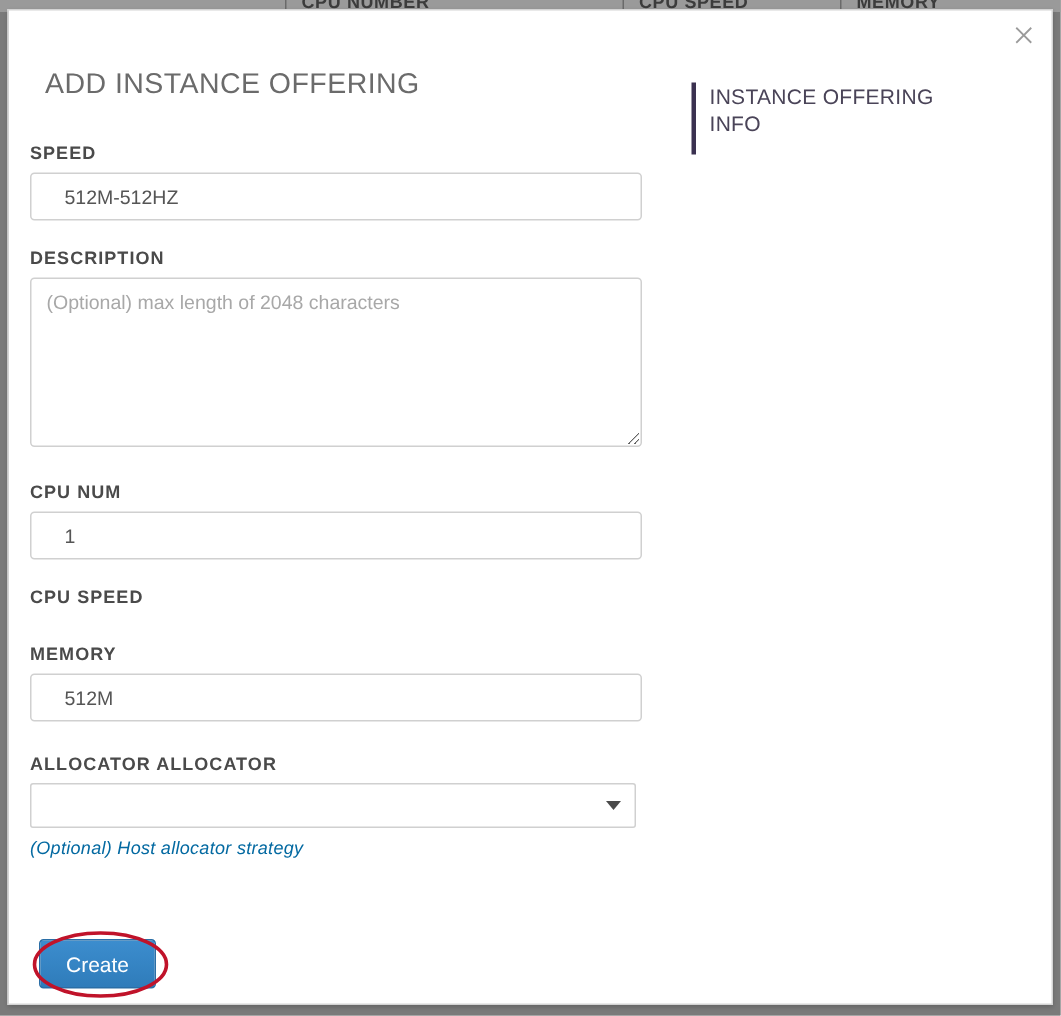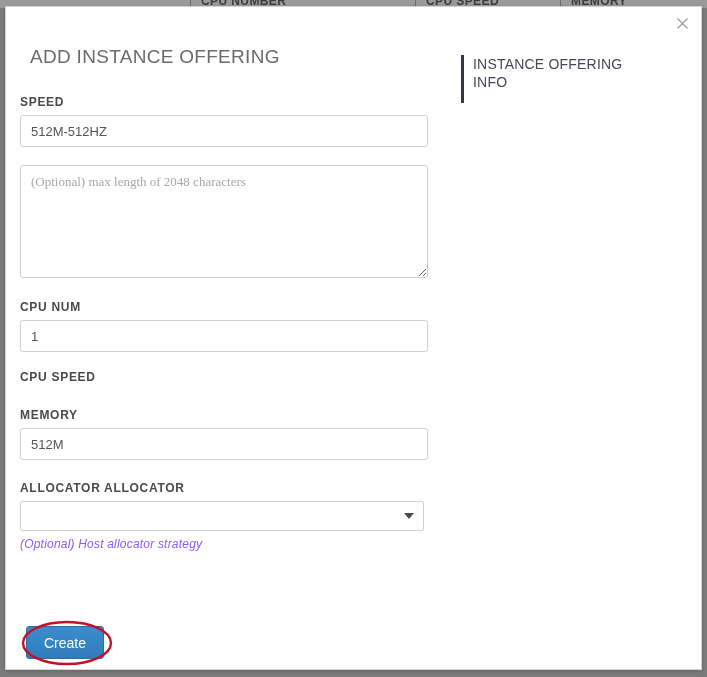--- a/index.html
+++ b/index.html
@@ -124,37 +124,37 @@
     letter-spacing: .7px;
     margin-bottom: 6px;
     display: block;
   }
   .text-input {
     width: 408px;
     height: 32px;
     box-sizing: border-box;
     border: 1px solid #d0d0d0;
     border-radius: 3px;
-    padding: 0 10px;
+    padding: 0 22px;
     font-size: 13px;
     color: #555;
     font-family: "Liberation Sans", sans-serif;
     background: #fff;
     outline: none;
   }
   .text-area {
     width: 408px;
     height: 113px;
     box-sizing: border-box;
     border: 1px solid #d0d0d0;
     border-radius: 3px;
     padding: 8px 10px;
     font-size: 13px;
     color: #6d28d9;
-    font-family: Liberation Serif, serif;
+    font-family: Liberation Sans, sans-serif;
     background: #fff;
     outline: none;
     resize: vertical;
   }
   .text-area::placeholder { color: #a8a8a8; }
   .spacer-18 { height: 18px; }
   .spacer-20 { height: 21px; }
 
   .select-wrap {
     position: relative;
@@ -182,21 +182,21 @@
     top: 12px;
     width: 0; height: 0;
     border-left: 5px solid transparent;
     border-right: 5px solid transparent;
     border-top: 6px solid #4a4a4a;
     pointer-events: none;
   }
   .hint {
     font-size: 12px;
     font-style: italic;
-    color: #8b5cf6;
+    color: #0369a1;
     margin-top: 6px;
     letter-spacing: .2px;
   }
 
   
   .create-row {
     position: absolute;
     left: 14px;
     top: 612px;
     width: 120px;
@@ -255,20 +255,21 @@
   <div class="form">
 
     <div class="field">
       <label class="field-label">SPEED</label>
       <input class="text-input" type="text" value="512M-512HZ" style="">
     </div>
 
     <div class="spacer-18"></div>
 
     <div class="field">
+      <label class="field-label">DESCRIPTION</label>
       <textarea class="text-area" placeholder="(Optional) max length of 2048 characters" style=""></textarea>
     </div>
 
     <div class="spacer-18"></div>
 
     <div class="field">
       <label class="field-label">CPU NUM</label>
       <input class="text-input" type="text" value="1" style="">
     </div>
 

